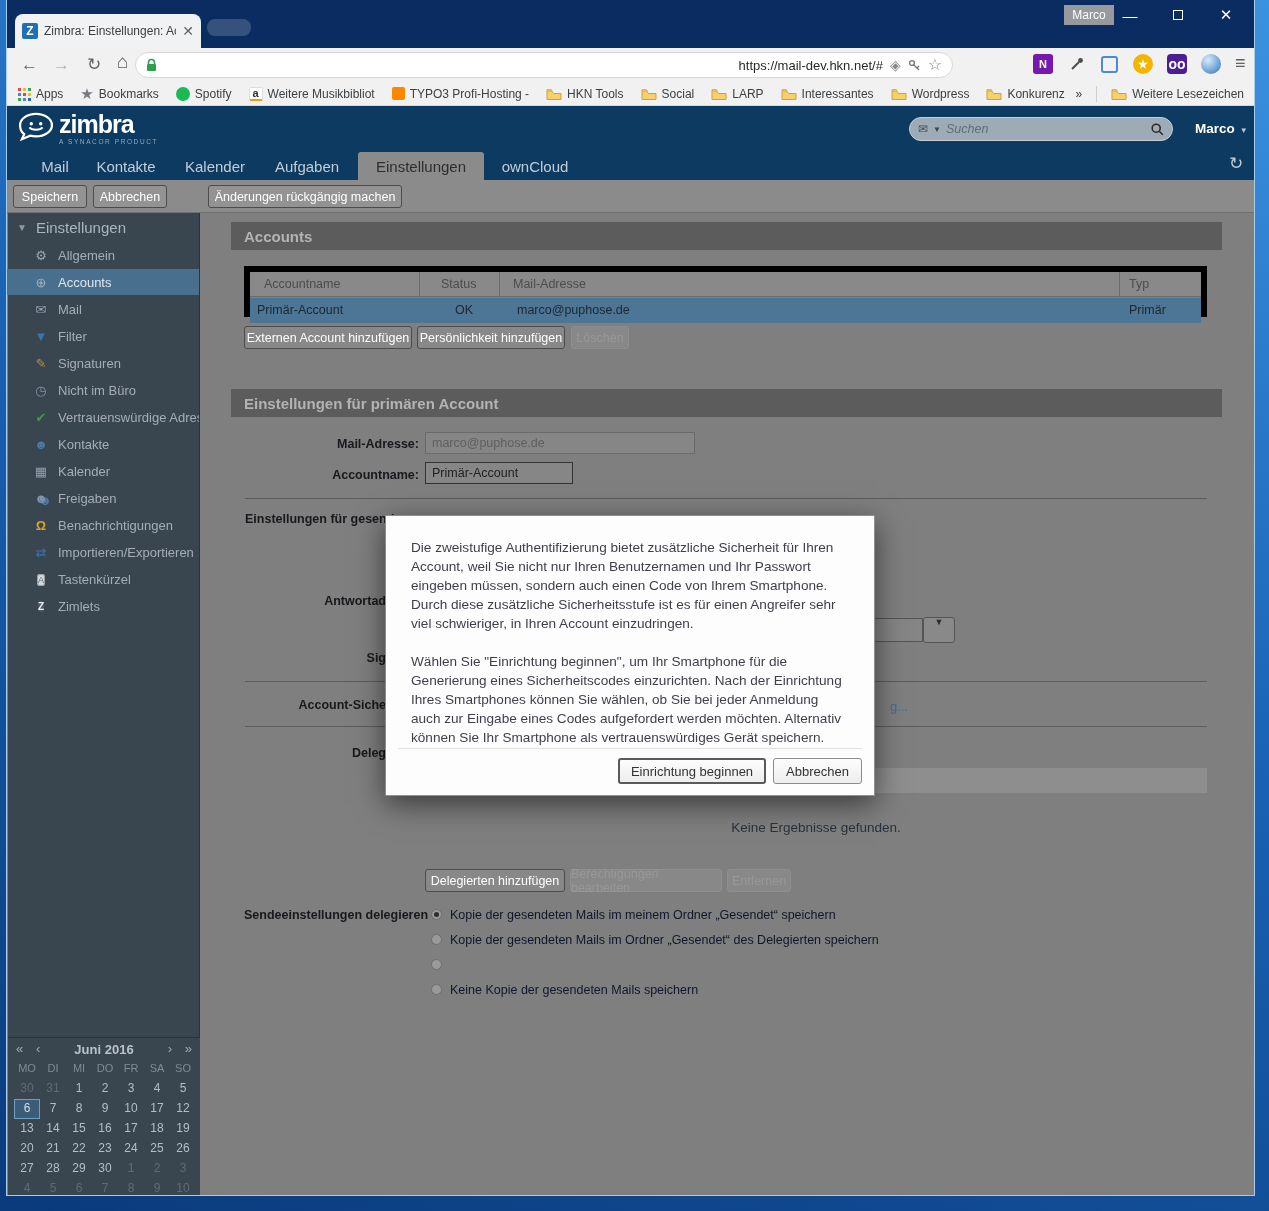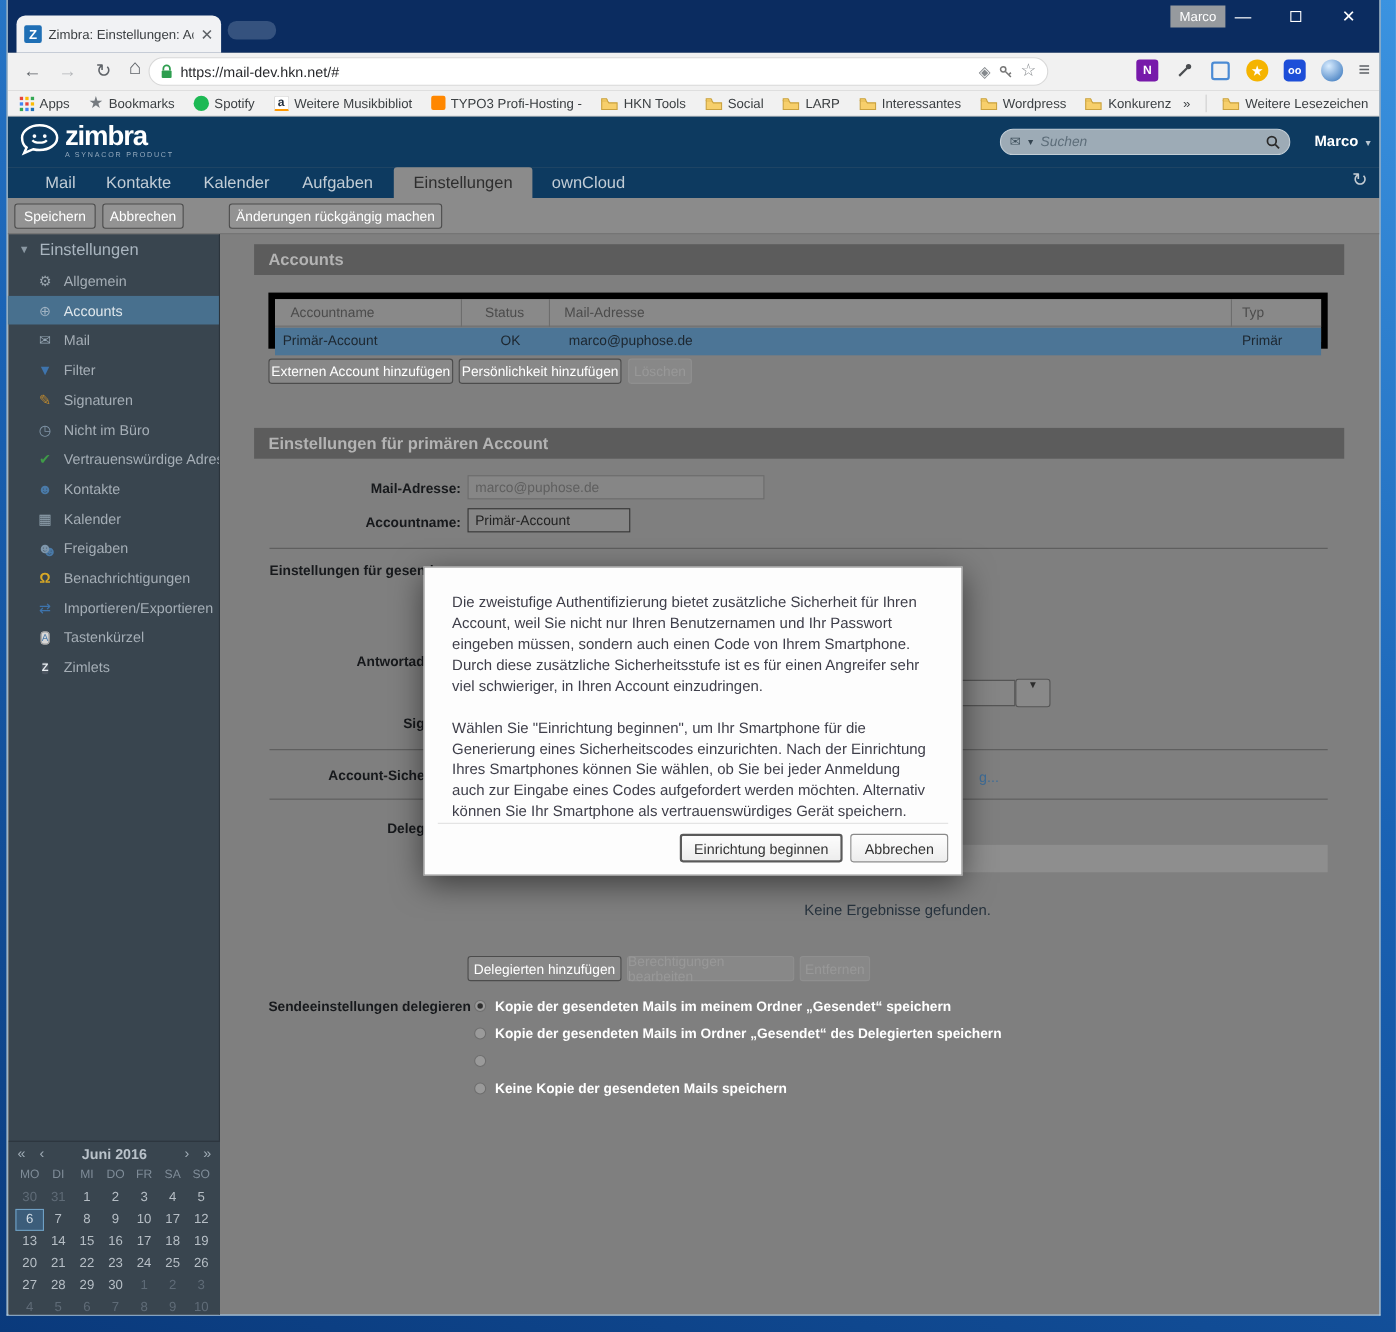--- a/index.html
+++ b/index.html
@@ -24,21 +24,21 @@
                    color:#fff; font-size:12px; display:flex; align-items:center; justify-content:center; }
   .winbtn { position:absolute; top:0; width:40px; height:30px; color:#fff; font-size:15px;
             display:flex; align-items:center; justify-content:center; }
   .maxbox { width:10px; height:10px; border:1px solid #fff; display:block; }
 
   .toolbar { position:absolute; left:0; top:48px; width:100%; height:34px; background:#f1f1f1; }
   .navbtn { position:absolute; top:55px; font-size:17px; color:#5f6368; line-height:20px; }
   .navbtn.dis { color:#b4b7ba; }
   .urlbar { position:absolute; left:128px; top:52px; width:818px; height:26px; background:#fff;
             border:1px solid #d8d8d8; border-radius:13px; display:flex; align-items:center; padding:0 10px; gap:7px; }
-  .url-text { font-size:13px; color:#28292c; flex:1; }
+  .url-text { font-size:13px; color:#28292c; flex:1;text-align:right; }
   .url-ic { color:#85898d; font-size:14px; flex:none; }
   .ext { position:absolute; top:54px; width:20px; height:20px; border-radius:3px;
          display:flex; align-items:center; justify-content:center; font-size:11px; font-weight:bold; }
 
   .bookmarks { position:absolute; left:0; top:82px; width:100%; height:24px; background:#f1f1f1;
                border-bottom:1px solid #d5d5d5; display:flex; align-items:center; padding-left:10px; gap:17px; }
   .bm { display:flex; align-items:center; gap:5px; font-size:12px; color:#3c4043; white-space:nowrap; }
   .bm-right { position:absolute; right:10px; display:flex; align-items:center; gap:14px; }
   .bm-sep { width:1px; height:16px; background:#cfcfcf; }
   .apps-ic { width:3px; height:3px; background:#e8453c; margin:1px 10px 9px 1px;
@@ -117,21 +117,21 @@
   .combo-field { position:absolute; height:24px; border:1px solid #555; background:rgba(255,255,255,.05); border-radius:3px 0 0 3px; }
   .combo-btn { position:absolute; width:32px; height:26px; border:1px solid #555; border-radius:3px;
                background:rgba(255,255,255,.08); color:#2c2c2c; font-size:9px; text-align:center; line-height:24px; }
   .linkfrag { position:absolute; color:#3f6e99; font-size:13px; }
   .delegbar { position:absolute; left:418px; top:768px; width:782px; height:25px; background:#8e8e8e; }
   .emptymsg { position:absolute; left:418px; top:820px; width:782px; text-align:center; color:#27333e; font-size:13.5px; }
   .radio-row { display:flex; align-items:center; gap:8px; height:25px; }
   .rdot { width:11px; height:11px; border-radius:50%; background:#9a9a9a; border:1px solid #6e6e6e; position:relative; flex:none; }
   .radio-row.selected .rdot::after { content:""; position:absolute; left:2px; top:2px; width:5px; height:5px;
                                      border-radius:50%; background:#2e2e2e; }
-  .radio-row span.lbl { font-size:12.5px; color:#ffffff;font-weight:bold; }
+  .radio-row span.lbl { font-size:12.5px; color:#0f172a; }
 
   
   .dialog { position:absolute; left:385px; top:515px; width:490px; height:281px; background:#fdfdfd;
             border:1px solid #8f8f8f; box-shadow:0 8px 28px rgba(0,0,0,.55); }
   .dlg-head { height:27px; background:linear-gradient(#ececec,#cfcfcf); border-bottom:1px solid #b5b5b5;
               display:flex; align-items:center; padding-left:14px; font-size:13.5px; font-weight:bold; color:#2c3440; }
   .dlg-body { padding:22px 25px 0 25px; font-size:13.6px; line-height:19px; color:#3f3f4a; }
   .dlg-body p + p { margin-top:19px; }
   .dlg-sep { position:absolute; left:12px; right:12px; bottom:46px; height:1px; background:#e2e2e2; }
   .dlg-btns { position:absolute; right:12px; bottom:11px; display:flex; gap:7px; }
@@ -182,21 +182,21 @@
   </div>
   <div class="ext" style="left:1026px; background:#7719aa; color:#fff;">N</div>
   <div class="ext" style="left:1060px;">
     <svg width="14" height="14" viewBox="0 0 14 14">
           <path d="M2 12 L9 5" stroke="#4a4d50" stroke-width="2"></path>
           <circle cx="10.5" cy="3.5" r="2.4" fill="#4a4d50"></circle>
         </svg>
   </div>
   <div class="ext" style="left:1094px; border:2px solid #4b8bd4; width:17px; height:17px; top:56px;"></div>
   <div class="ext" style="left:1126px; background:#f5b400; border-radius:50%; color:#fff;">★</div>
-  <div class="ext" style="left:1160px; background:#1d4ed8; color:#fff; font-size:10px; border-radius:4px;">oo</div>
+  <div class="ext" style="left:1160px; background:#4c1d95; color:#fff; font-size:14px; border-radius:4px;">oo</div>
   <div class="ext" style="left:1194px; background:radial-gradient(circle at 35% 30%,#d8ecff,#2f6fb8); border-radius:50%;"></div>
   <div class="navbtn" style="left:1228px; font-size:18px; top:53px;">≡</div>
 
   <div class="bookmarks">
     <span class="bm">
           <span class="apps-ic"></span>
           <span>Apps</span>
         </span>
     <span class="bm">
           <span class="star-ic glyph">★</span>

